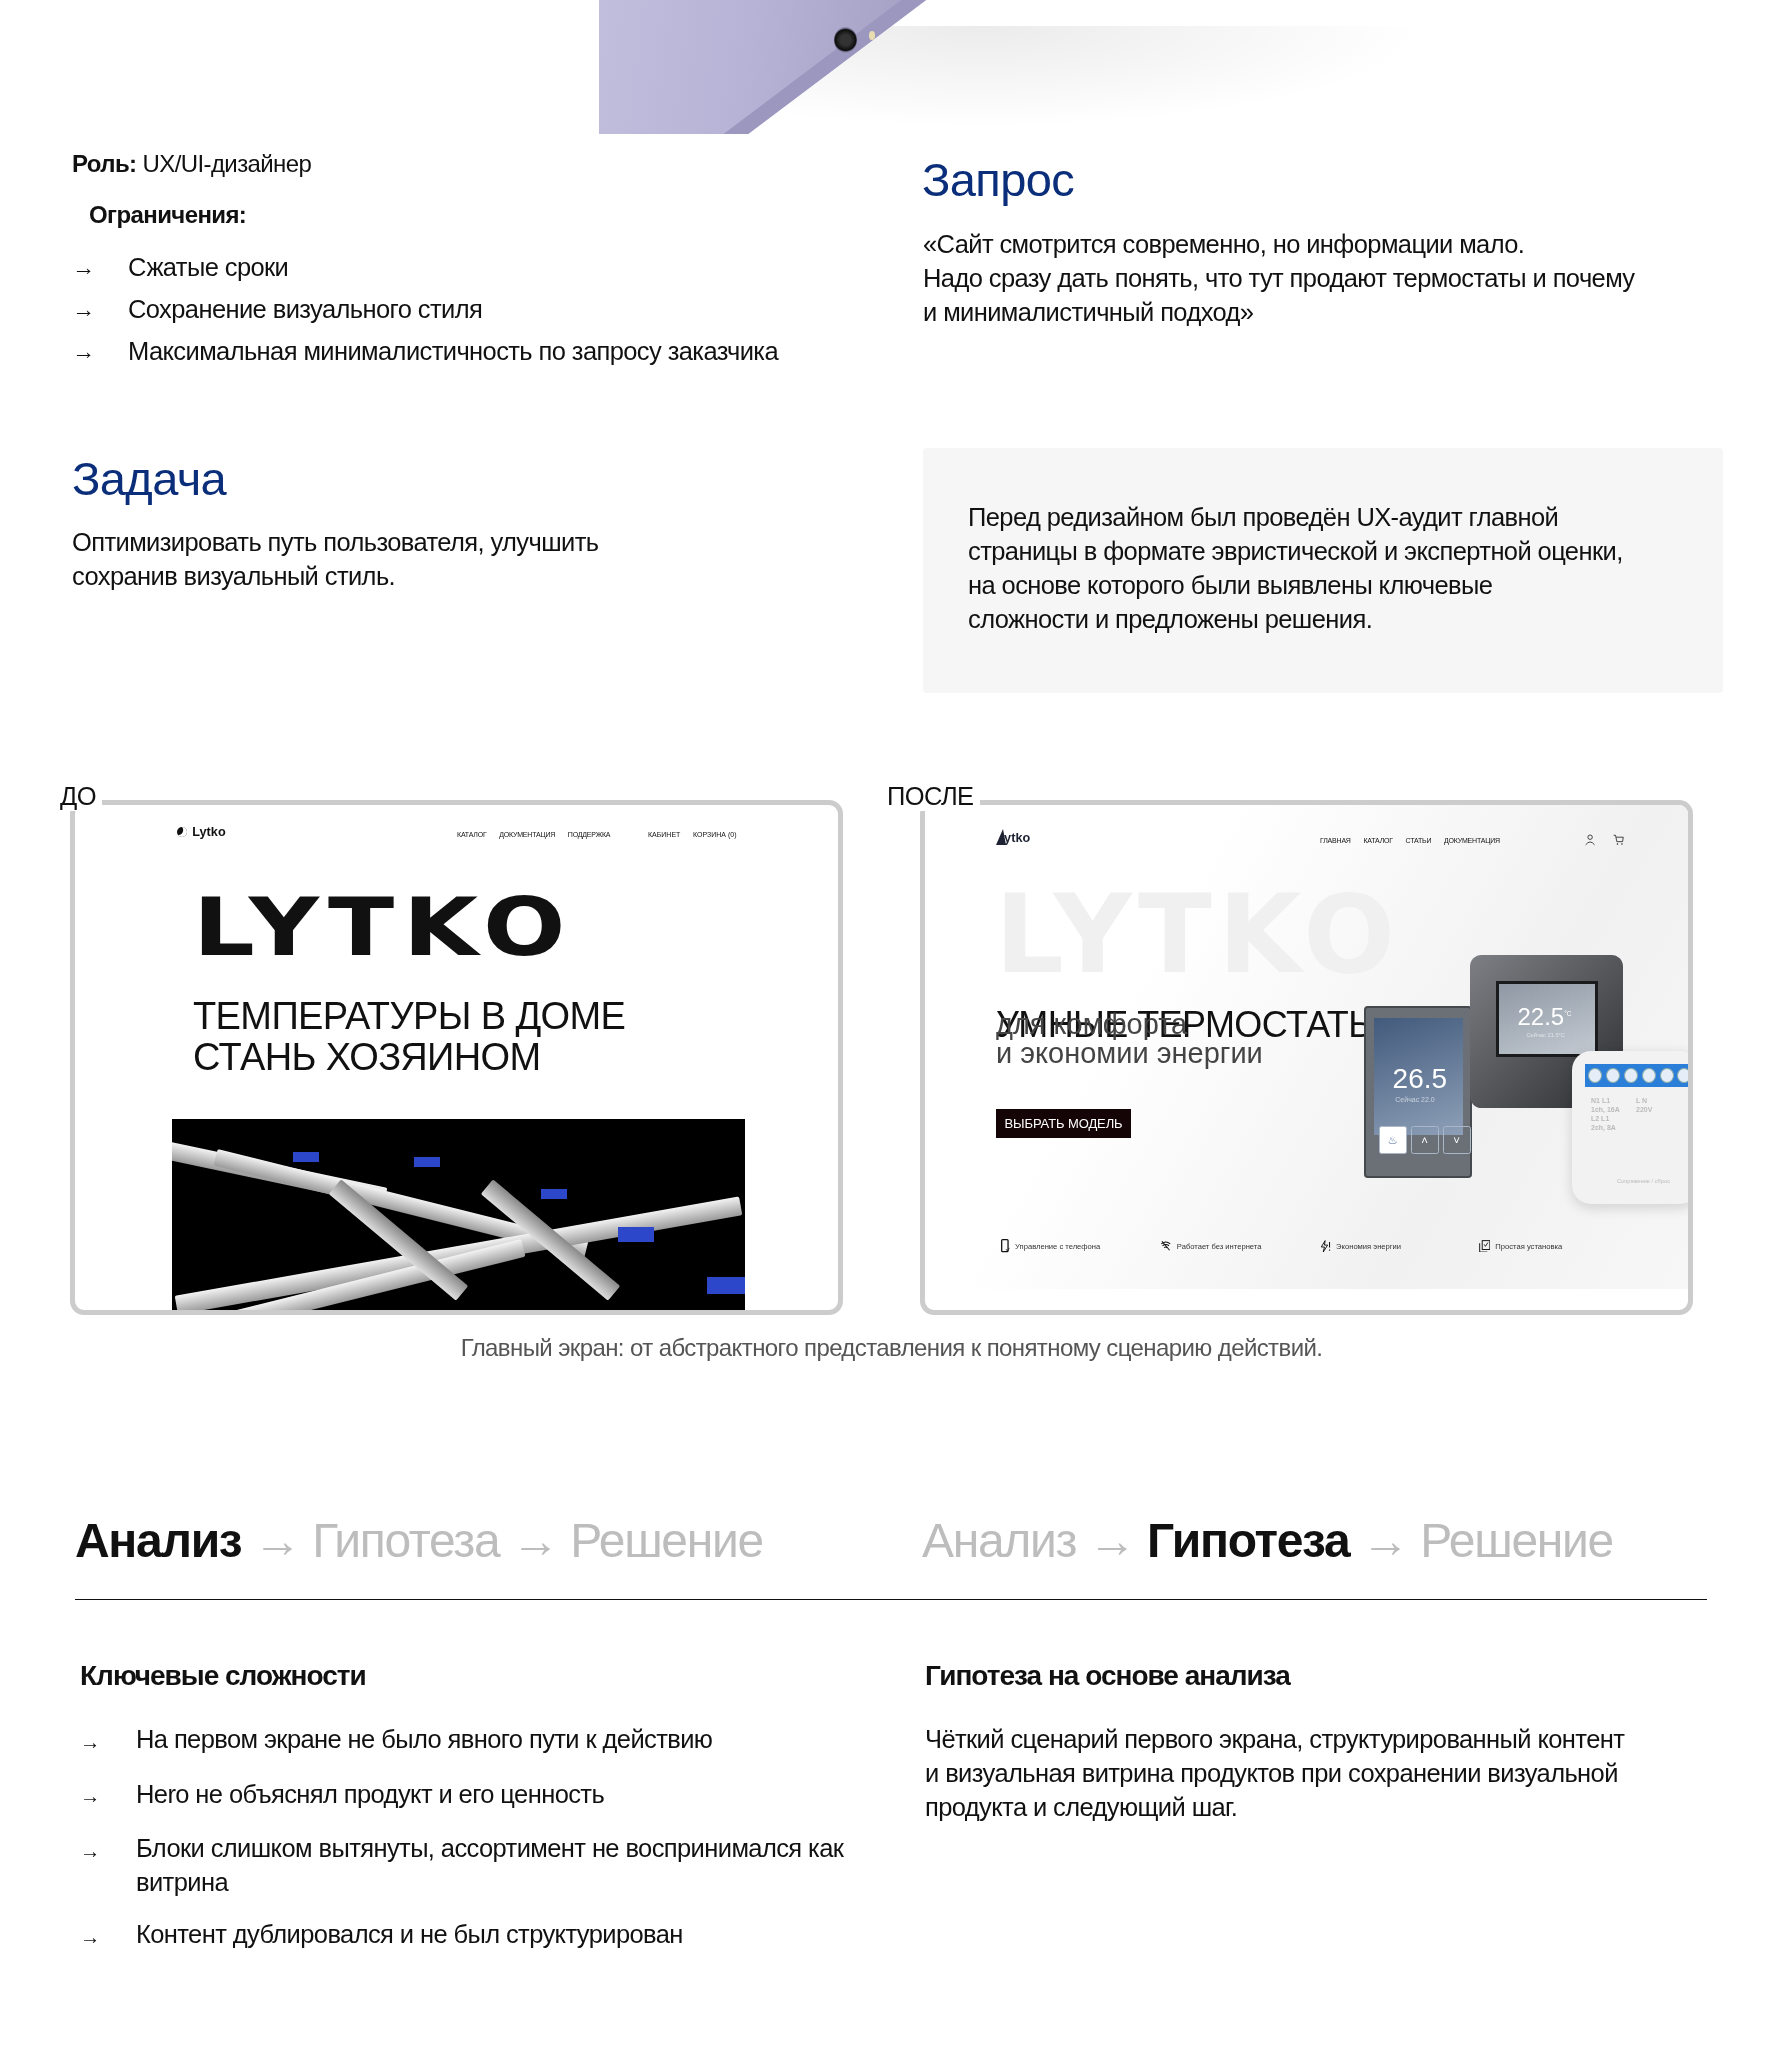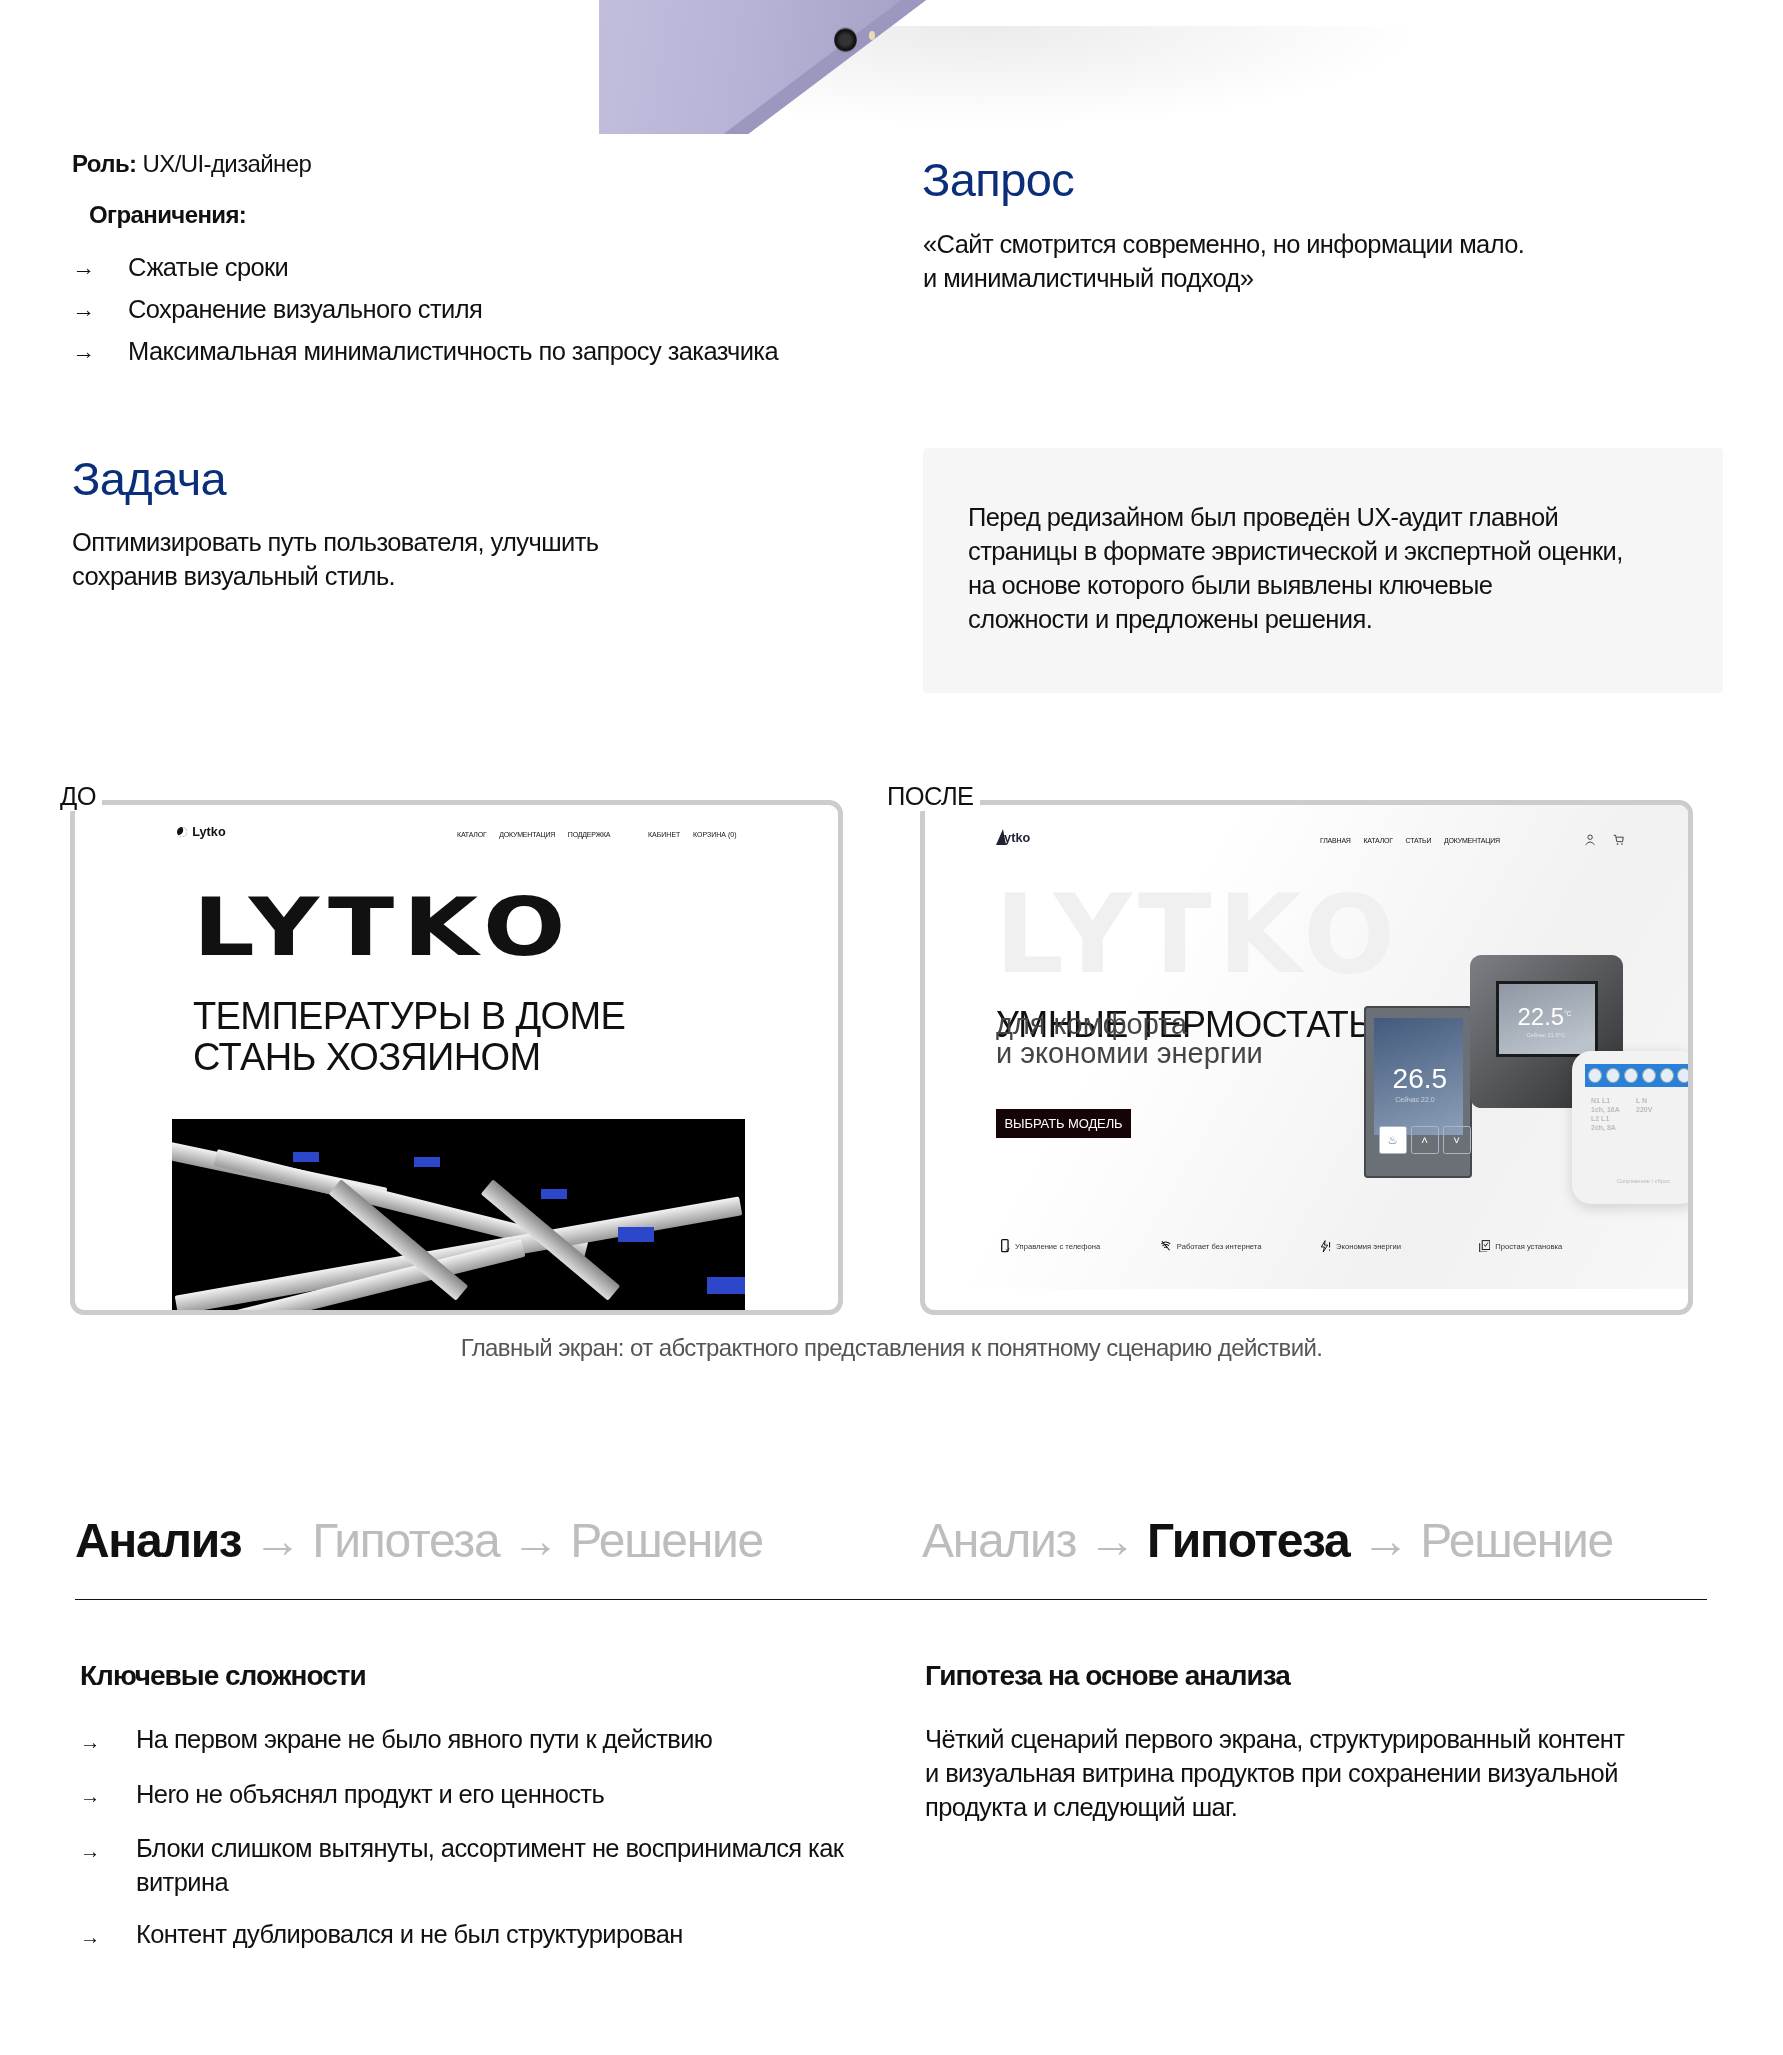--- a/index.html
+++ b/index.html
@@ -128,20 +128,21 @@
     </li>
   <li>
       <span class="arrow">→</span>
       <span>Максимальная минималистичность по запросу заказчика</span>
     </li>
 </ul>
 
 <h2 class="h-blue request-title">Запрос</h2>
 <div class="request-text">
   <div>«Сайт смотрится современно, но информации мало.</div>
+  <div>Надо сразу дать понять, что тут продают термостаты и почему</div>
   <div>и минималистичный подход»</div>
 </div>
 
 <h2 class="h-blue task-title">Задача</h2>
 <div class="task-text">
   <div>Оптимизировать путь пользователя, улучшить</div>
   <div>сохранив визуальный стиль.</div>
 </div>
 
 <div class="audit-box">

